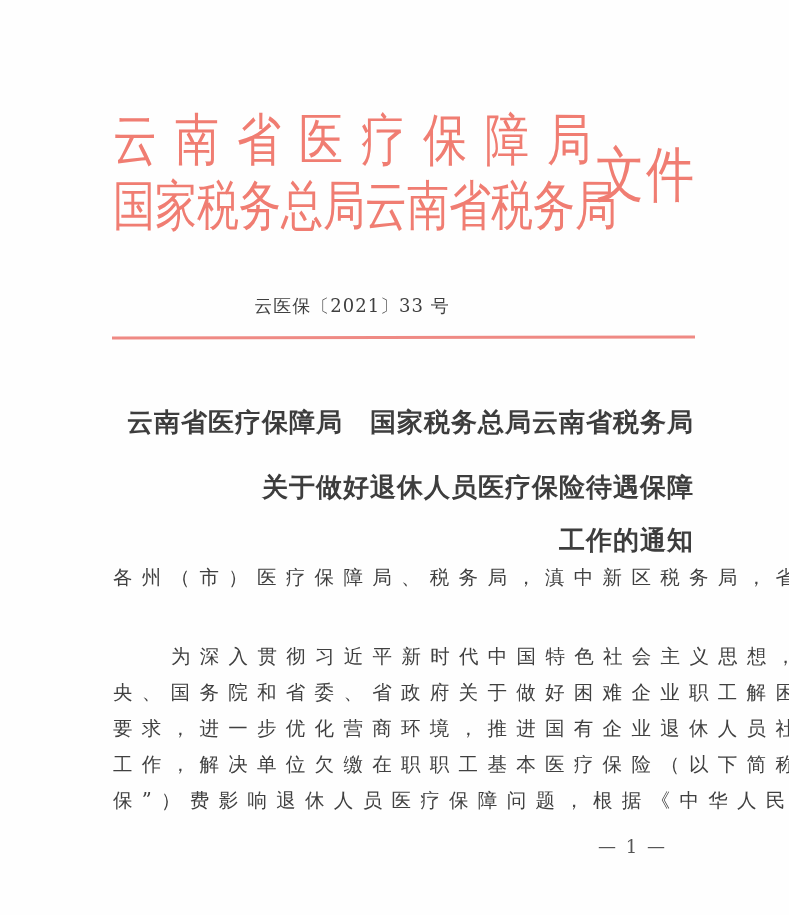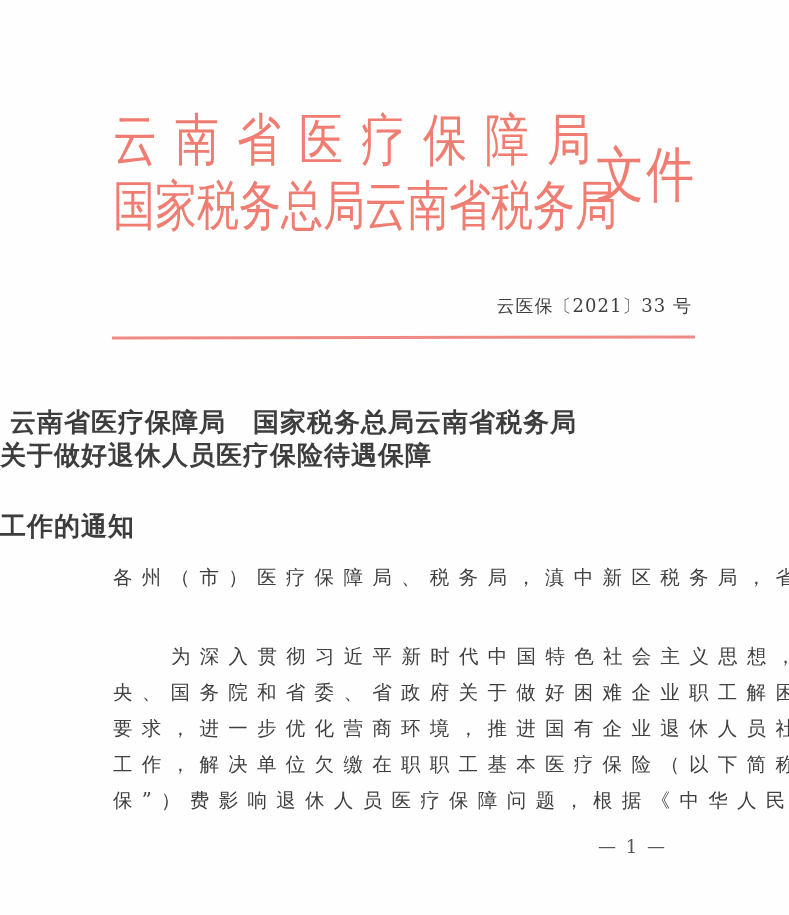--- a/index.html
+++ b/index.html
@@ -25,38 +25,38 @@
   .mast-suffix {
     position: absolute; left: 596px; top: 143px; height: 62px;
     display: flex; gap: 2px; align-items: center;
   }
   .mast-suffix span {
     display: inline-block; font-size: 48px; line-height: 48px;
     transform: scaleY(1.25); transform-origin: center;
   }
 
   .doc-number {
-    position: absolute; left: 0; width: 692px; top: 294px; text-align: right;
+    position: absolute; left: 0; width: 692px; top: 294px; text-align: center;
     font-size: 18px; color: #3f3f3f; letter-spacing: 1px;
     padding-left: 12px; box-sizing: border-box;
   }
   .red-rule {
     position: absolute; left: 112px; top: 336px; width: 583px; height: 3px;
     background: #ef8a84; transform: rotate(-0.12deg);
   }
 
   
   .title {
-    position: absolute; left: 0; width: 694px; text-align: left;
+    position: absolute; left: 0; width: 694px; text-align: right;
     font-family: "DejaVu Serif", "Liberation Serif", serif; font-weight: bold;
     color: #3d3d3d; font-size: 26px; line-height: 30px; letter-spacing: 1px;
   }
   .title.t1 { top: 407px; padding-left: 10px; box-sizing: border-box; }
-  .title.t2 { top: 440px; }
-  .title.t3 { top: 511px; }
+  .title.t2 { top: 472px; }
+  .title.t3 { top: 526px; font-family: Liberation Serif, serif; }
 
   
   .body-line {
     position: absolute; left: 113px; width: 580px;
     font-size: 19.5px; line-height: 24px; color: #404040;
     white-space: nowrap; letter-spacing: 9.3px;
   }
   .indent { padding-left: 58px; box-sizing: border-box; }
 
   .page-number {

